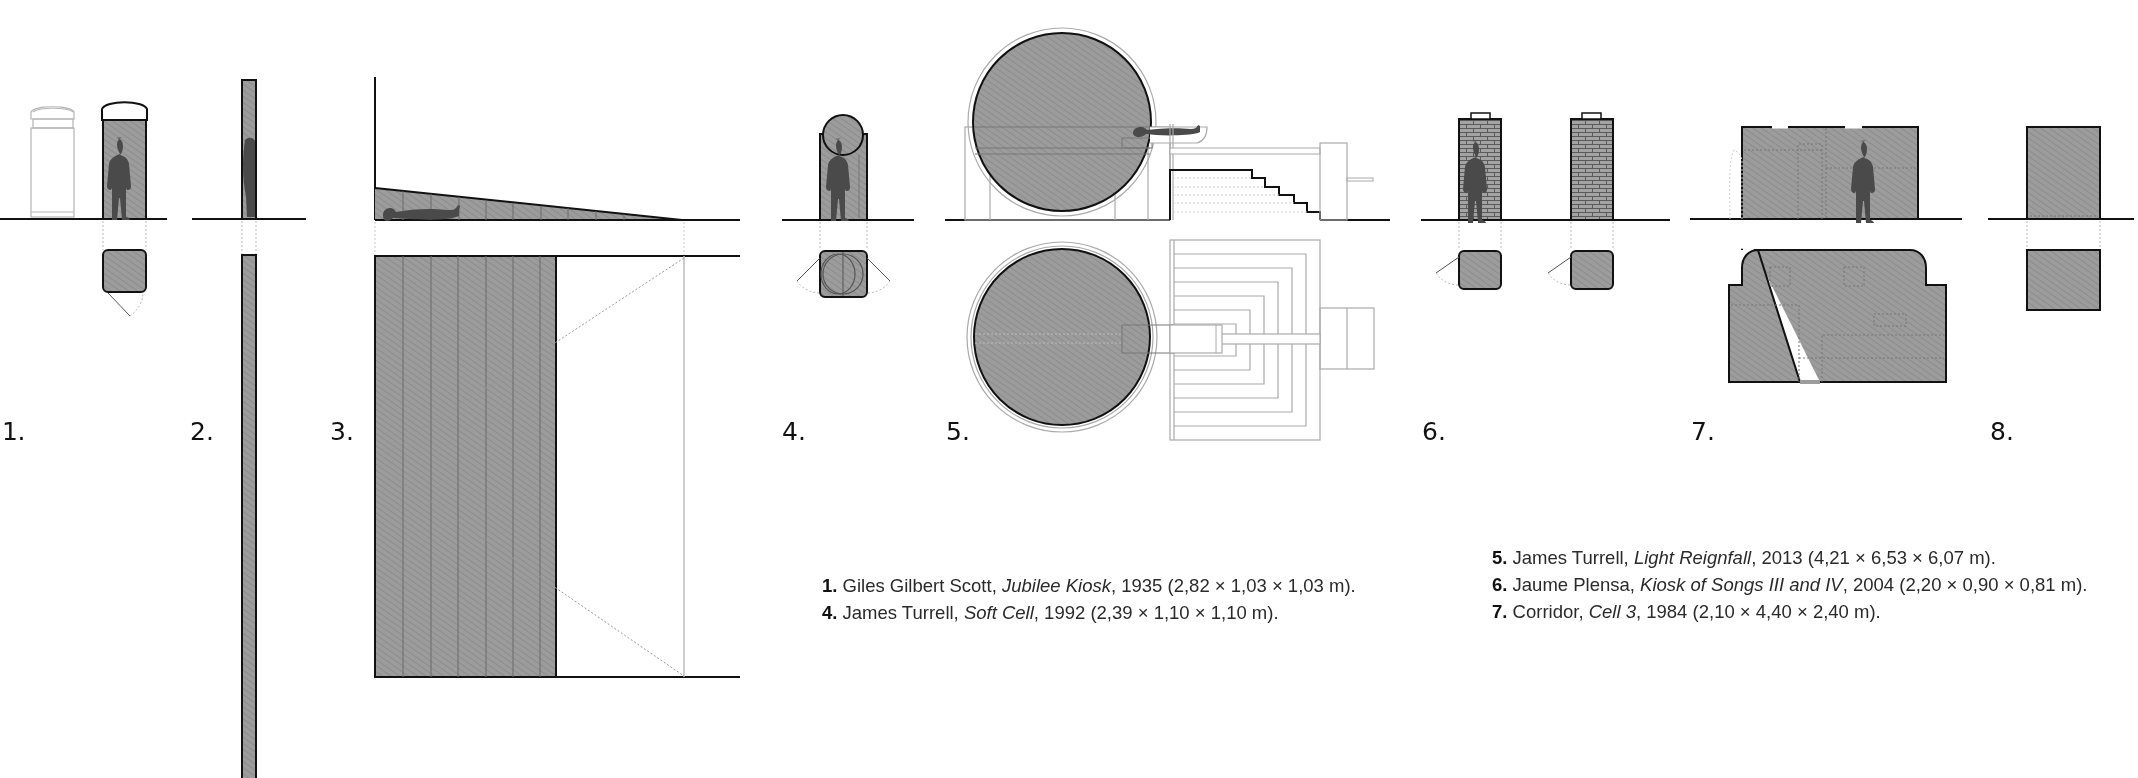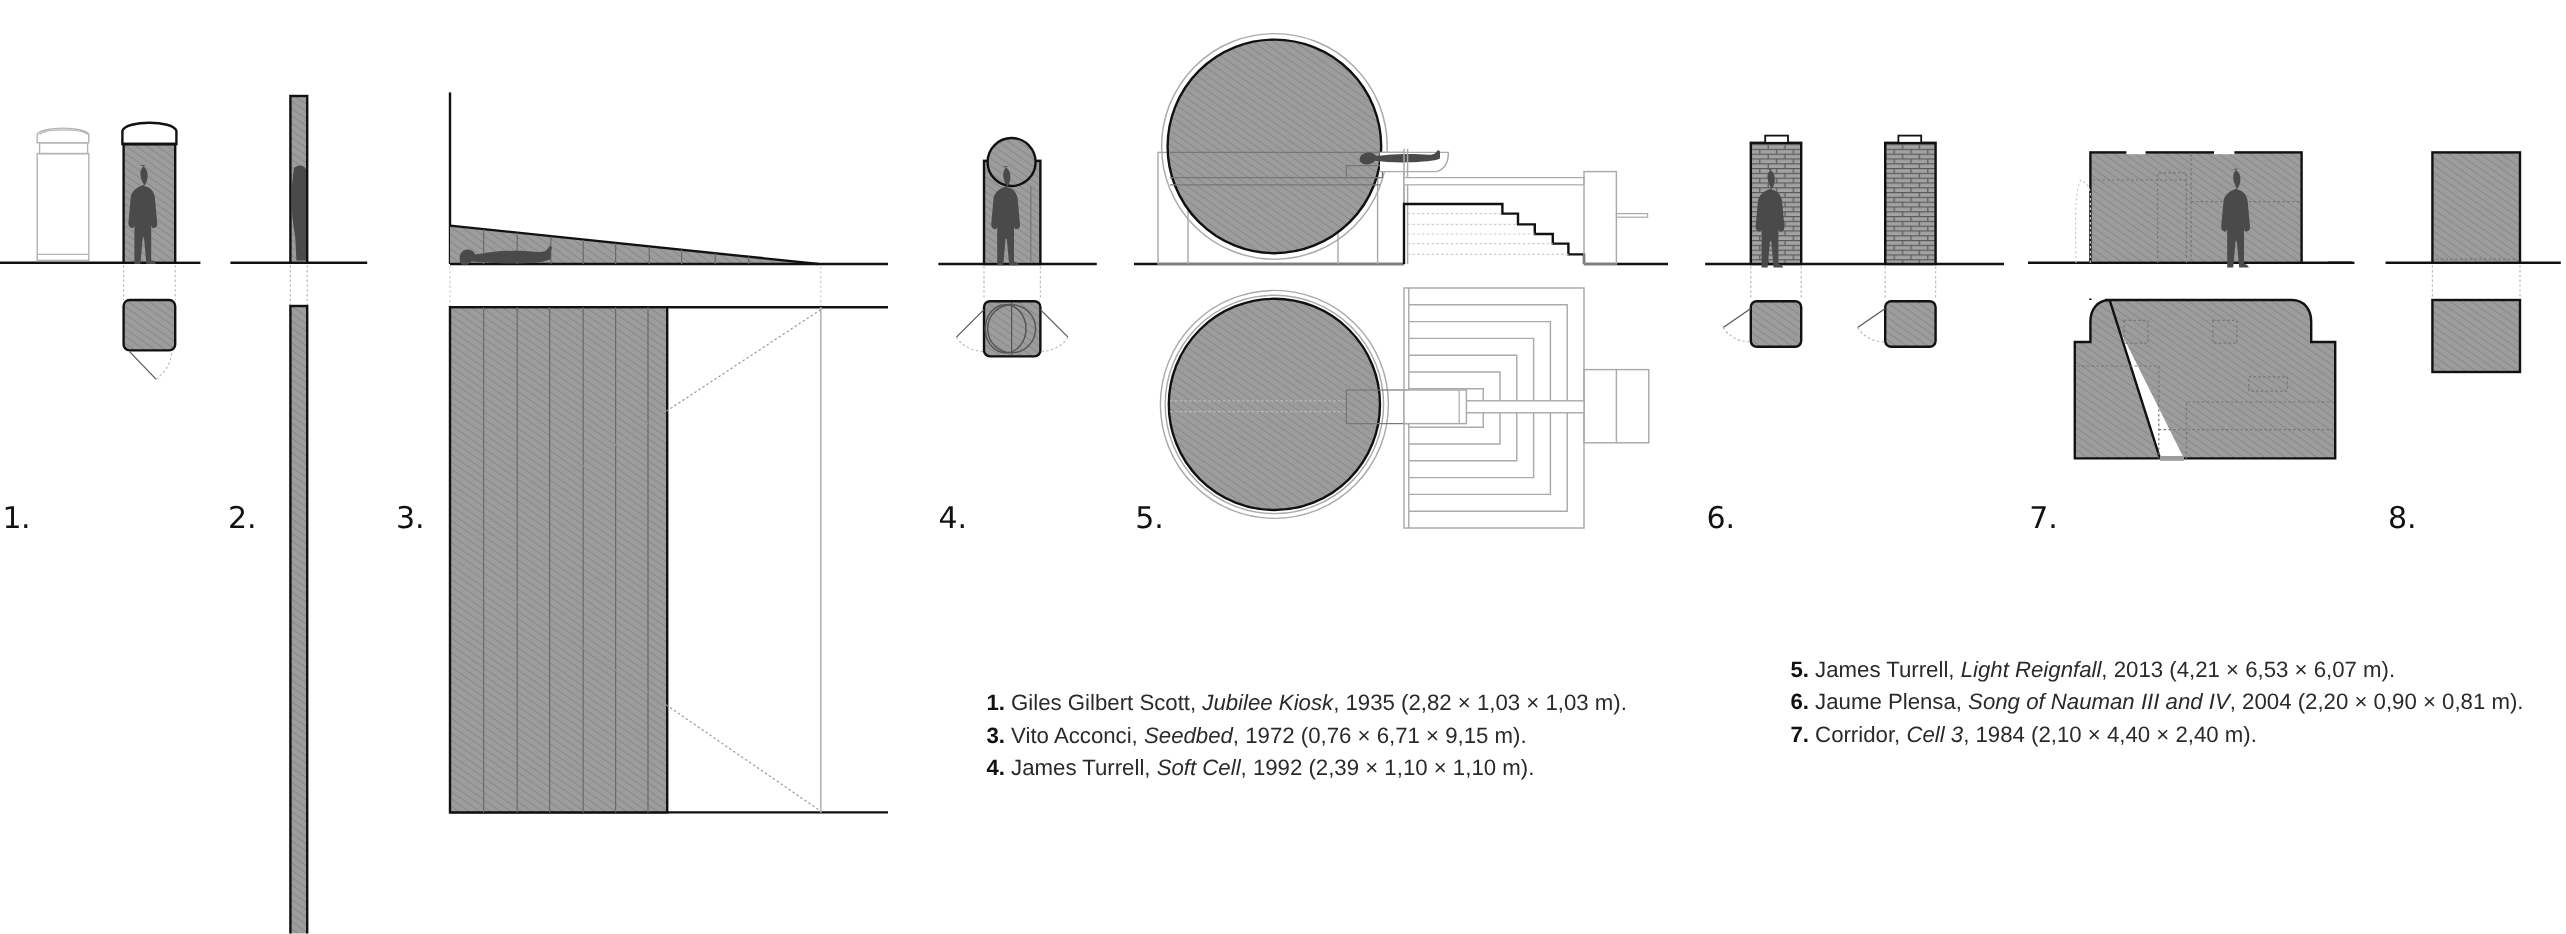--- a/index.html
+++ b/index.html
@@ -249,21 +249,20 @@
     <line x1="2030" y1="216" x2="2097" y2="216" stroke="#777" stroke-width="1" stroke-dasharray="2 2"></line>
     <line x1="2027" y1="221" x2="2027" y2="250" stroke="#bbb" stroke-width="1" stroke-dasharray="2 2"></line>
     <line x1="2100" y1="221" x2="2100" y2="250" stroke="#bbb" stroke-width="1" stroke-dasharray="2 2"></line>
     <rect x="2027" y="250" width="73" height="60" fill="url(#hatch)" stroke="#111" stroke-width="2"></rect>
   </g>
   <text x="1990" y="440" font-family="DejaVu Sans, sans-serif" font-size="25" fill="#111">8.</text>
 </svg>
 
 <div class="captions" style="left:822px; top:572px;">
   <div class="cap"><span class="n">1.</span> <span>Giles Gilbert Scott, </span><span class="t">Jubilee Kiosk</span><span>, 1935 (2,82 × 1,03 × 1,03 m).</span></div>
-  <div class="cap"><span class="n">3.</span> <span>Vito Acconci, </span><span class="t">Seedbed</span><span>, 1972 (0,76 × 6,71 × 9,15 m).</span></div>
   <div class="cap"><span class="n">4.</span> <span>James Turrell, </span><span class="t">Soft Cell</span><span>, 1992 (2,39 × 1,10 × 1,10 m).</span></div>
 </div>
 
 <div class="captions" style="left:1492px; top:544px;">
   <div class="cap"><span class="n">5.</span> <span>James Turrell, </span><span class="t">Light Reignfall</span><span>, 2013 (4,21 × 6,53 × 6,07 m).</span></div>
-  <div class="cap"><span class="n">6.</span> <span>Jaume Plensa, </span><span class="t">Song of Nauman III and IV</span><span>, 2004 (2,20 × 0,90 × 0,81 m).</span></div>
+  <div class="cap"><span class="n">6.</span> <span>Jaume Plensa, </span><span class="t">Kiosk of Songs III and IV</span><span>, 2004 (2,20 × 0,90 × 0,81 m).</span></div>
   <div class="cap"><span class="n">7.</span> <span>Corridor, </span><span class="t">Cell 3</span><span>, 1984 (2,10 × 4,40 × 2,40 m).</span></div>
 </div>
 
 </body></html>

